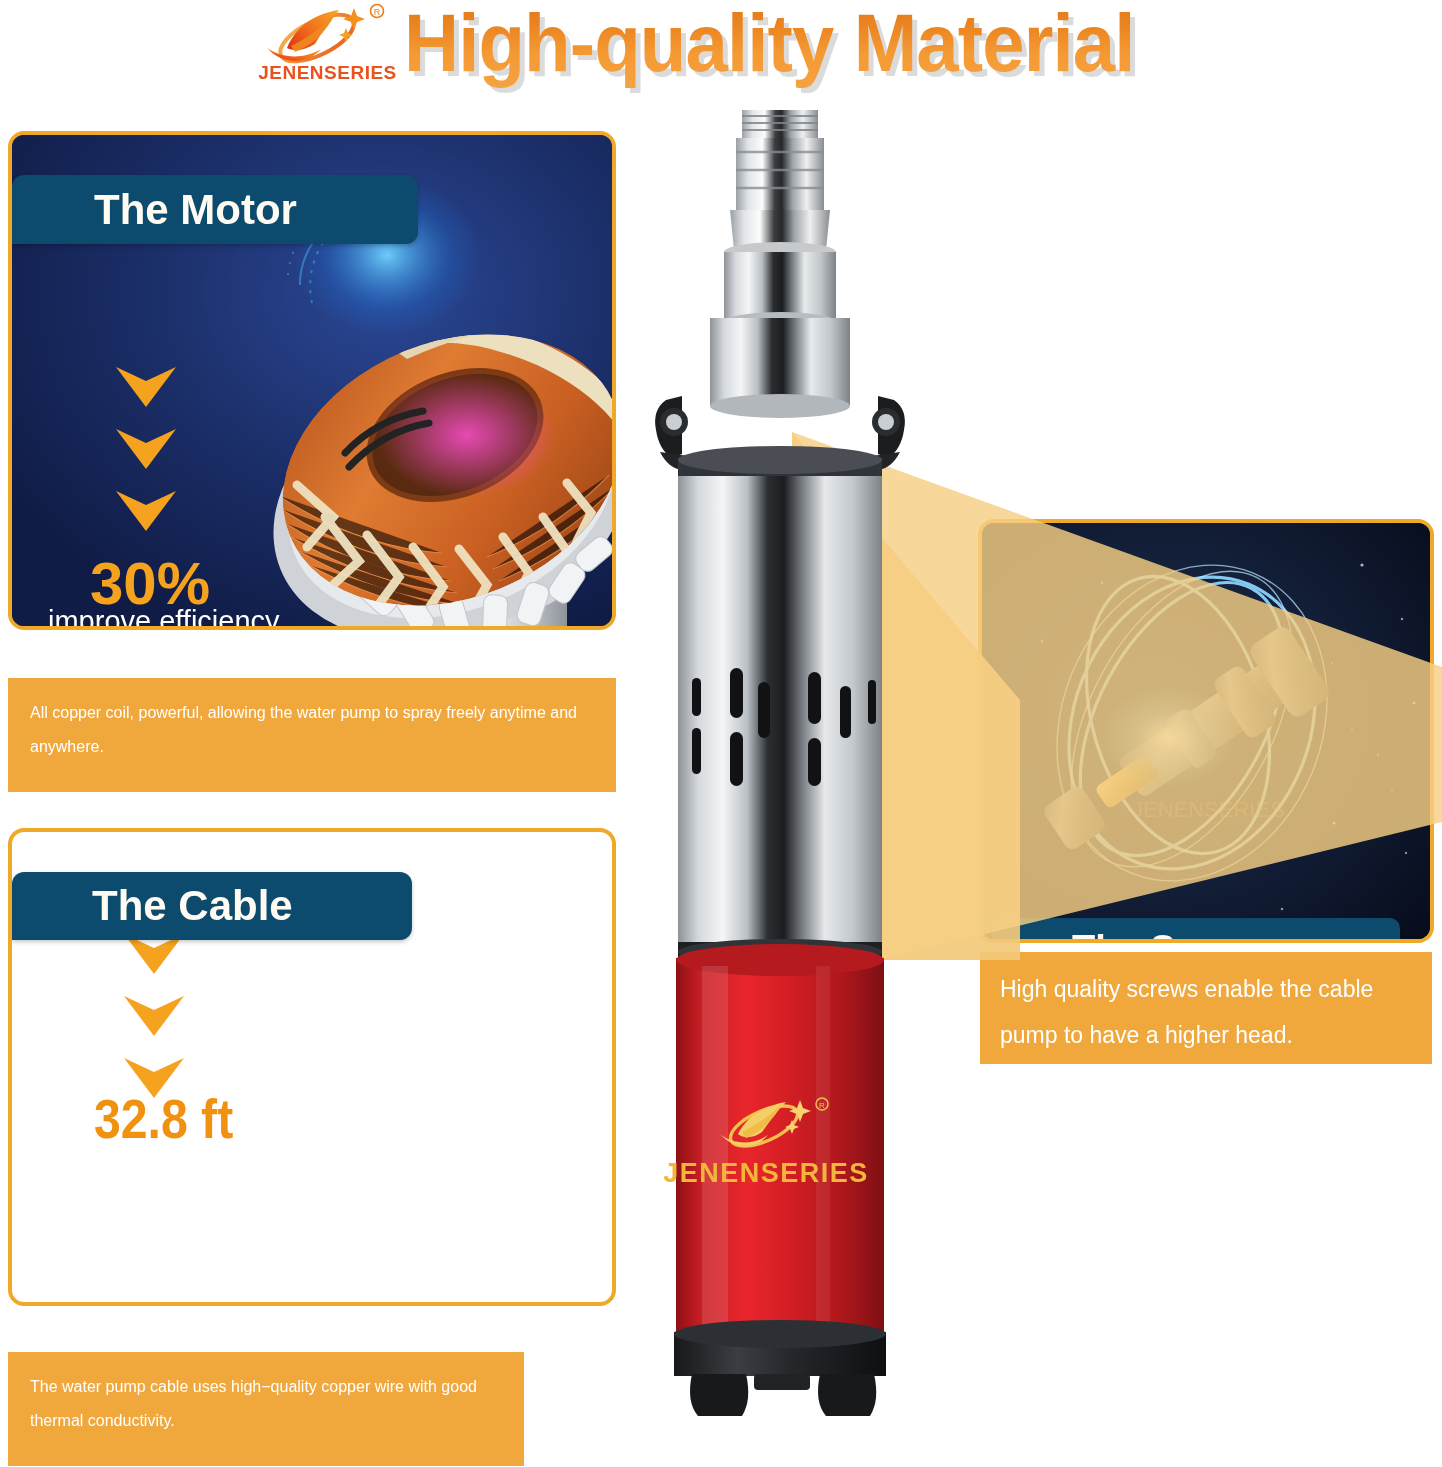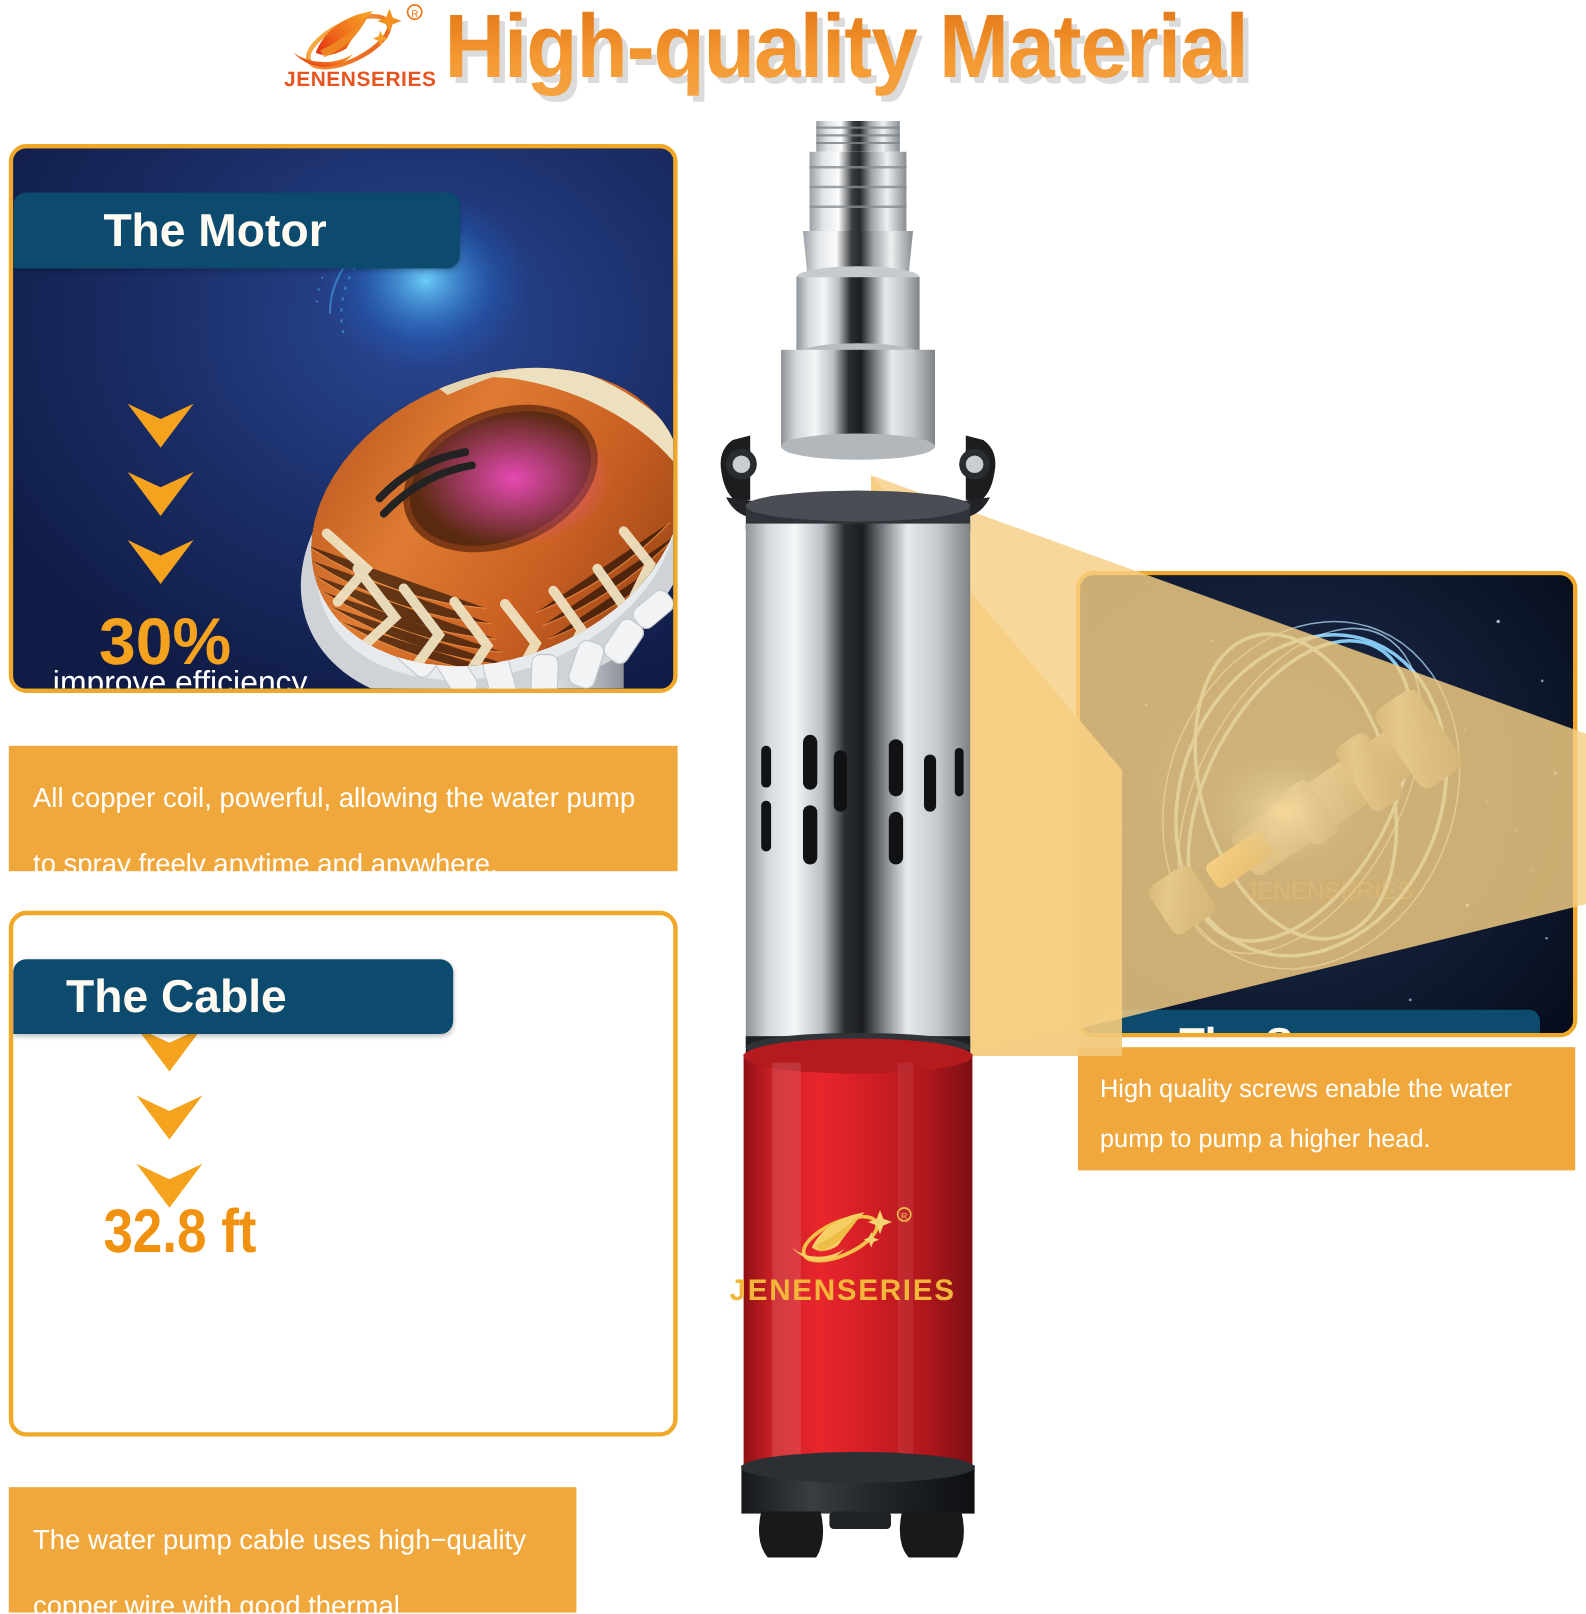--- a/index.html
+++ b/index.html
@@ -51,27 +51,27 @@
 
   .label-bar{
     position:absolute;background:#0c4a6e;color:#fffbf2;
     font-weight:bold;display:flex;align-items:center;
     box-shadow:0 2px 4px rgba(0,0,0,.22);
     margin-top:40px;
   }
   .label-motor{left:0px;top:0px;width:406px;height:69px;border-radius:12px 12px 12px 0;
     padding-left:82px;box-sizing:border-box;font-size:42px;}
   .label-cable{left:0px;top:0px;width:400px;height:68px;border-radius:12px 12px 12px 0;
-    padding-left:48px;box-sizing:border-box;font-size:42px;}
+    padding-left:80px;box-sizing:border-box;font-size:42px;}
   .label-screw{left:10px;top:355px;width:408px;height:62px;border-radius:10px 10px 10px 10px;
     padding-left:80px;box-sizing:border-box;font-size:38px;}
 
   .caption{
     position:absolute;background:#f0a83c;color:#ffffff;
-    font-size:25px;line-height:60px;padding:18px 22px;box-sizing:border-box;
+    font-size:16px;line-height:34px;padding:18px 22px;box-sizing:border-box;
   }
   .cap-motor{left:8px;top:678px;width:608px;height:114px;}
   .cap-cable{left:8px;top:1352px;width:516px;height:114px;}
   .cap-screw{left:980px;top:952px;width:452px;height:112px;font-size:23px;line-height:46px;padding:14px 20px;}
 
   
   .chevrons{position:absolute;}
   .chev{position:absolute;width:64px;height:48px;}
   .chev svg{display:block;width:64px;height:48px;}
 
@@ -369,21 +369,21 @@
       </g>
 
       <ellipse cx="186" cy="214" rx="70" ry="52" fill="url(#coreGlow)"></ellipse>
 
       <text x="150" y="294" font-size="22" fill="#e08a3a" opacity=".35" font-family="Liberation Sans, sans-serif">JENENSERIES</text>
     </svg>
 
     <div class="label-bar label-screw">The Screw</div>
   </div>
 
-  <div class="caption cap-screw">High quality screws enable the water pump to pump a higher head.</div>
+  <div class="caption cap-screw">High quality screws enable the cable pump to have a higher head.</div>
 
   <svg class="beam" viewBox="0 0 690 560">
     <path d="M32 32 L260 300 L260 560 L36 560 Z" fill="#f2c97a" opacity=".92"></path>
     <path d="M32 32 L690 270 L690 420 L120 560 L36 560 Z" fill="#f6cf84" opacity=".82"></path>
   </svg>
 
   <svg class="pump" viewBox="0 0 350 1330">
     <defs>
       <linearGradient id="chrome" x1="0" y1="0" x2="1" y2="0">
         <stop offset="0%" stop-color="#8e9398"></stop>

